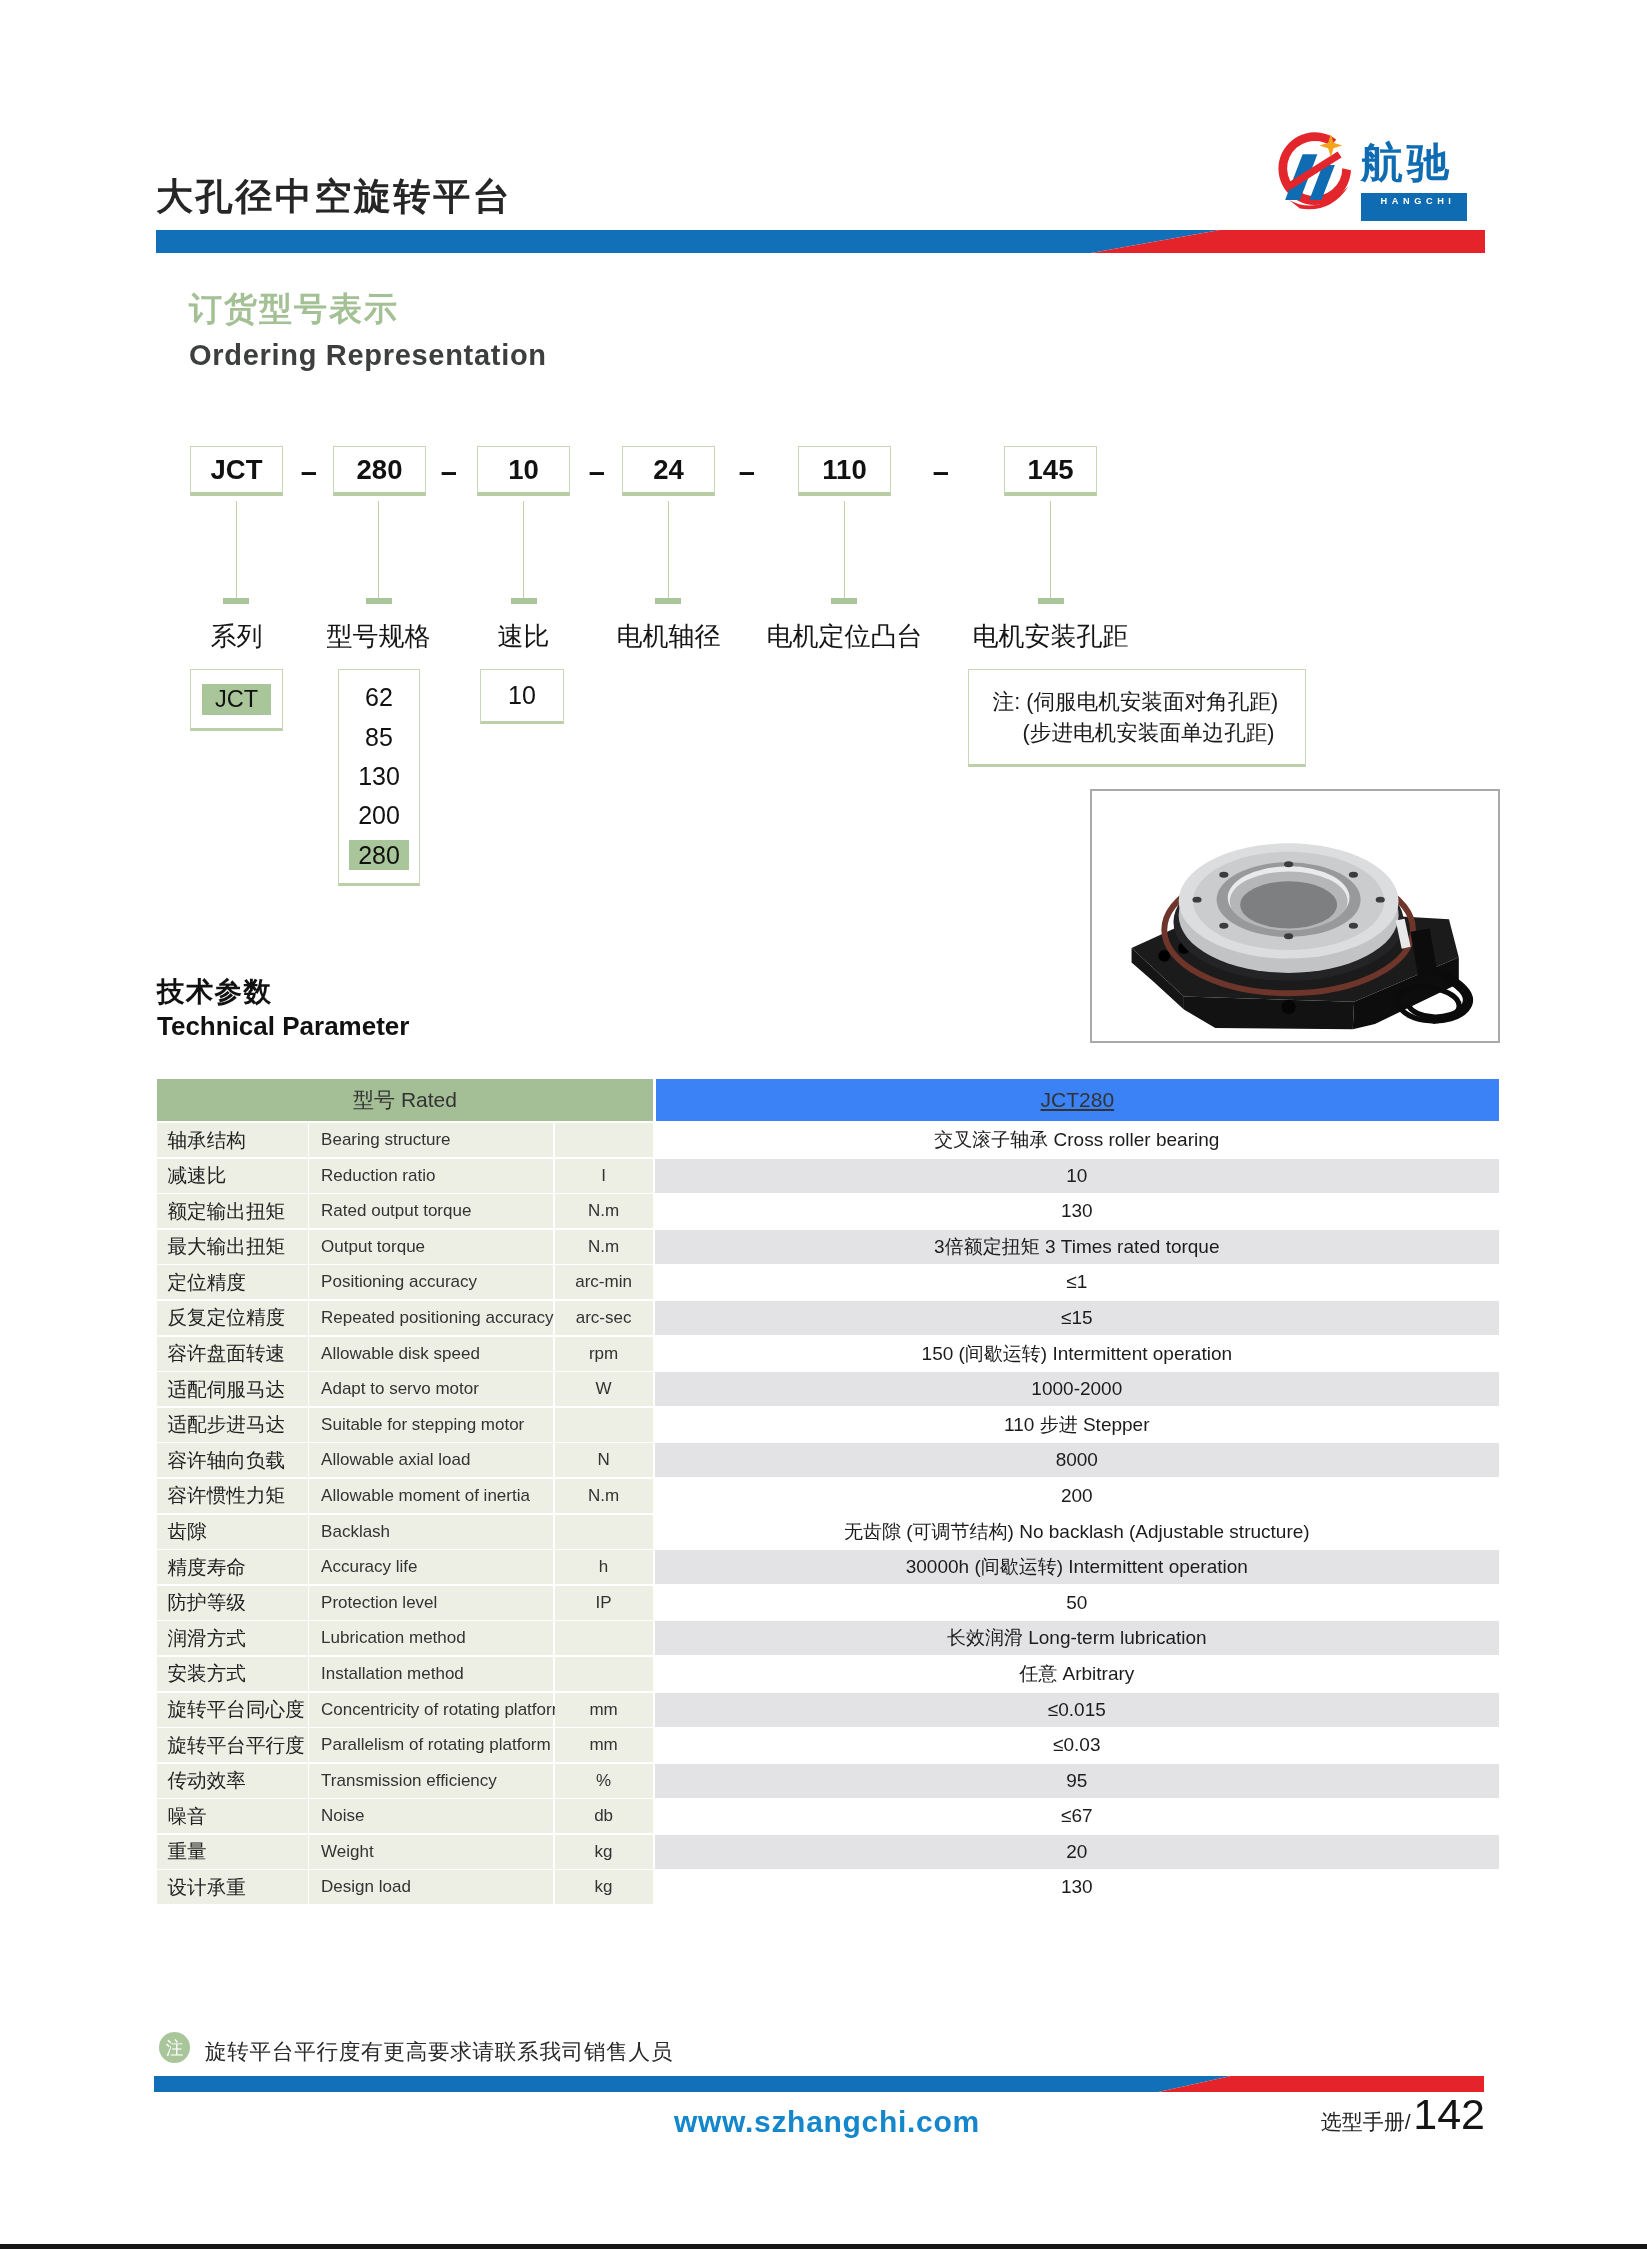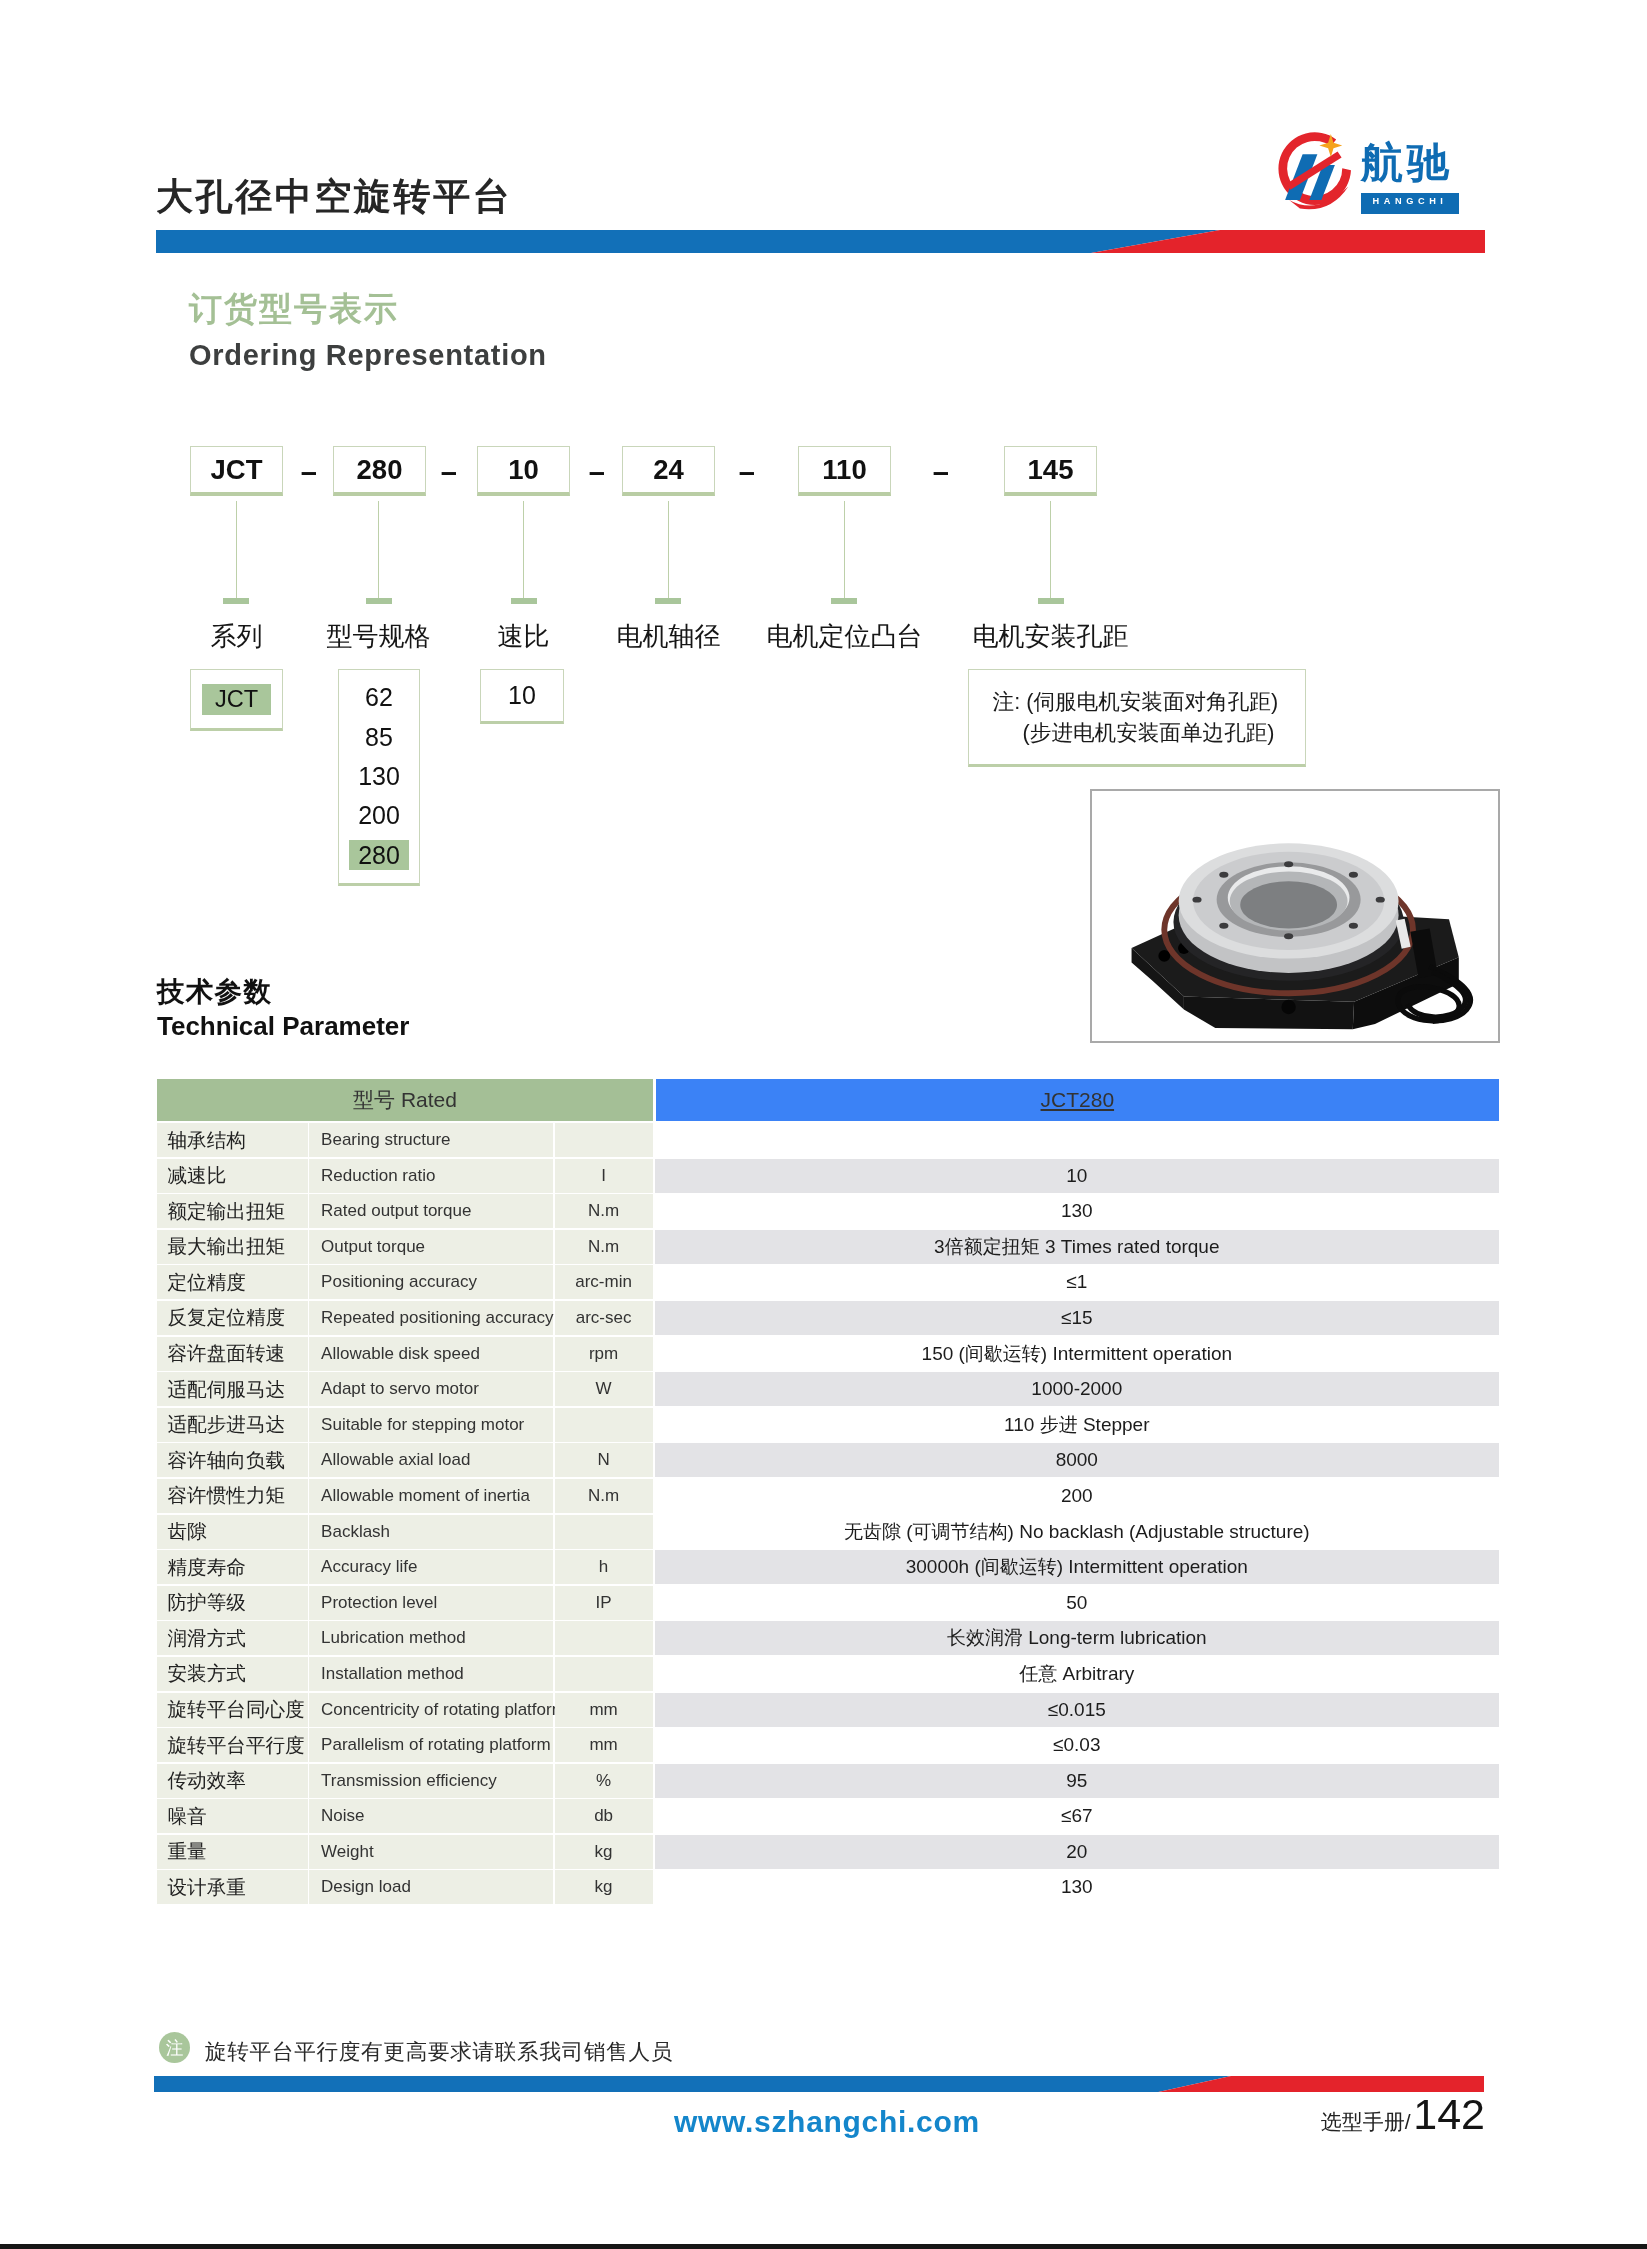--- a/index.html
+++ b/index.html
@@ -5,22 +5,22 @@
   html,body{margin:0;padding:0;background:#ffffff;}
   .page{position:relative;width:1647px;height:2250px;background:#ffffff;overflow:hidden;
         font-family:"Liberation Sans","DejaVu Sans",sans-serif;color:#1e1e1e;}
   .abs{position:absolute;}
 
   
   .page-title{left:156px;top:172px;font-size:37px;font-weight:bold;color:#262626;letter-spacing:2.6px;}
   .logo{left:1269px;top:130px;width:226px;height:86px;}
   .logo-mark{left:0;top:0;width:84px;height:84px;}
   .logo-cn{left:92px;top:5.2px;font-size:42px;font-weight:bold;color:#0f6cb3;letter-spacing:3.9px;}
-  .logo-en-bar{left:92px;top:63px;width:98px;height:21px;background:#0f6cb3;color:#ffffff;
-               font-size:9.2px;font-weight:bold;letter-spacing:4.6px;text-align:center;line-height:16.4px;}
+  .logo-en-bar{left:92px;top:63px;width:98px;height:28px;background:#0f6cb3;color:#ffffff;
+               font-size:9.2px;font-weight:bold;letter-spacing:4.6px;text-align:center;line-height:16.4px;padding-left:8px;}
   .top-bar{left:156px;top:230px;width:1329px;height:23px;}
   .bar-piece{position:absolute;inset:0;}
   .top-bar .bar-blue{background:#1270b8;clip-path:polygon(0 0,1064px 0,935px 100%,0 100%);}
   .top-bar .bar-red{background:#e4232b;clip-path:polygon(1064px 0,100% 0,100% 100%,935px 100%);}
 
   
   .sec-cn{left:189px;top:287px;font-size:33px;font-weight:bold;color:#a4c095;letter-spacing:2px;}
   .sec-en{left:189px;top:339px;font-size:29px;font-weight:bold;color:#3d3f3f;letter-spacing:0.7px;}
 
   .code-box{top:446px;width:93px;height:50px;background:#fff;border:1.3px solid #c9d6ba;
@@ -200,20 +200,21 @@
   <div class="abs spec-table">
     <div class="thead">
       <div class="th-left">型号 Rated</div>
       <div class="th-right">JCT280</div>
     </div>
     <div id="spec-rows">
         <div class="trow">
           <div class="cell-cn">轴承结构</div>
           <div class="cell-en">Bearing structure</div>
           <div class="cell-unit"></div>
+          <div class="cell-val">交叉滚子轴承 Cross roller bearing</div>
         </div>
         <div class="trow">
           <div class="cell-cn">减速比</div>
           <div class="cell-en">Reduction ratio</div>
           <div class="cell-unit">I</div>
           <div class="cell-val shade">10</div>
         </div>
         <div class="trow">
           <div class="cell-cn">额定输出扭矩</div>
           <div class="cell-en">Rated output torque</div>

